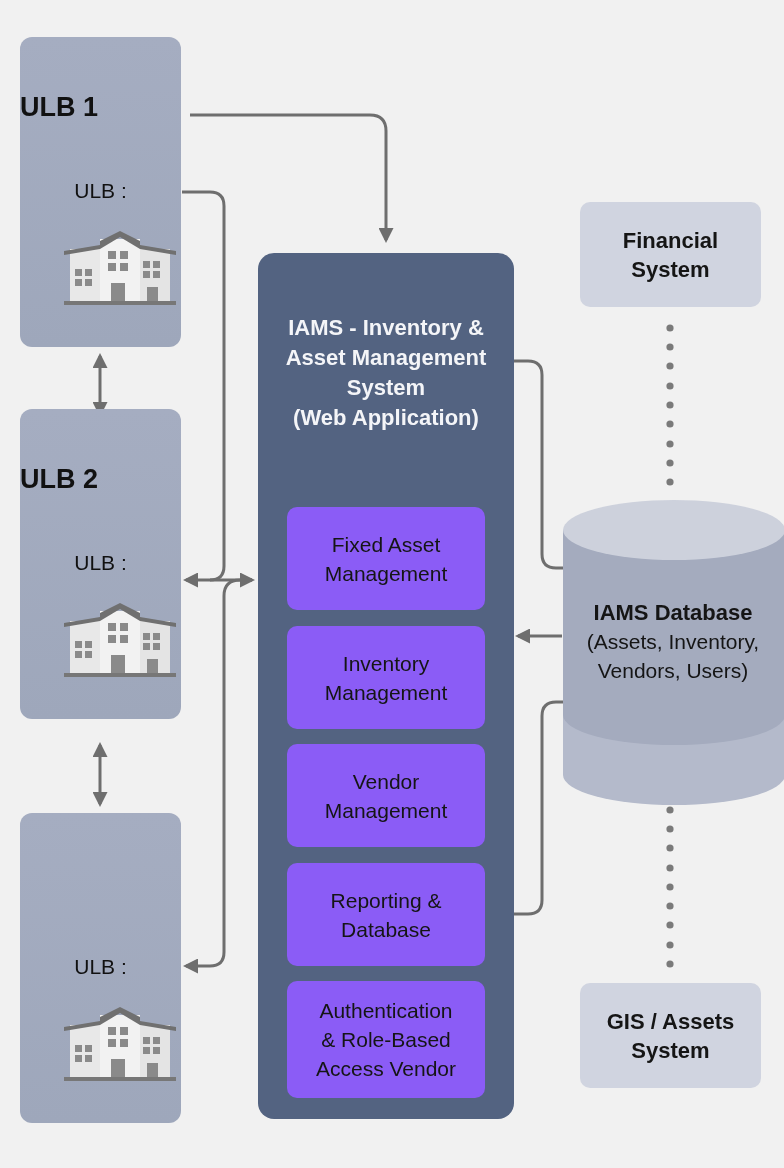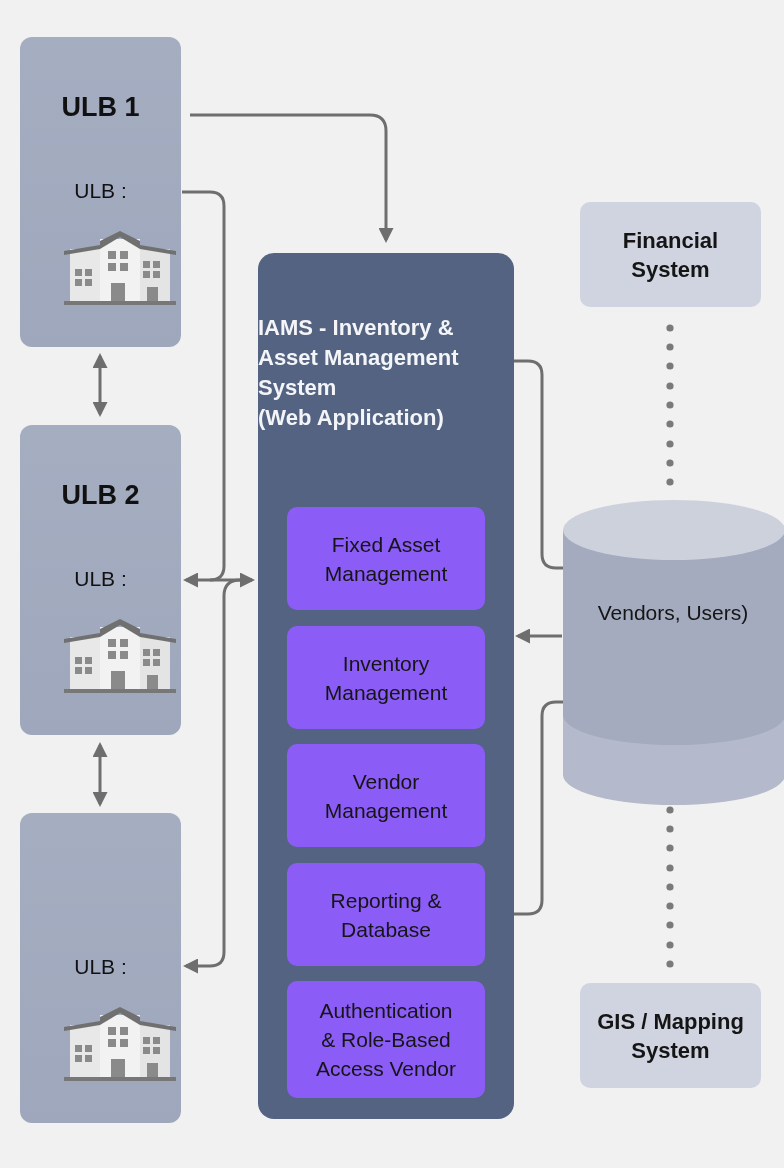--- a/index.html
+++ b/index.html
@@ -8,34 +8,34 @@
     background: #f1f1f1;
     font-family: "Liberation Sans", "DejaVu Sans", sans-serif;
   }
   svg.wires { position: absolute; left: 0; top: 0; width: 784px; height: 1168px; }
   .ulb {
     position: absolute; left: 20px; width: 161px; height: 310px;
     background: linear-gradient(180deg, #a5adc1 0%, #9ea7bb 100%);
     border-radius: 12px;
   }
   .ulb .title {
-    position: absolute; top: 55px; left: 0; right: 0; text-align: center;
+    position: absolute; top: 55px; left: 0; right: 0; 
     font-size: 27px; font-weight: bold; color: #111;
   }
   .ulb .sub {
     position: absolute; top: 128px; left: 0; right: 0; text-align: center;
     font-size: 21px; color: #111; margin-top: 14px;
   }
   .ulb .bldg { position: absolute; left: 44px; top: 190px; width: 112px; height: 85px; }
   .iams {
     position: absolute; left: 258px; top: 253px; width: 256px; height: 866px;
     background: #536381; border-radius: 16px;
   }
   .iams .head {
-    position: absolute; top: 60px; left: 0; right: 0; text-align: left;
+    position: absolute; top: 60px; left: 0; right: 0; text-align: center;
     font-size: 22px; font-weight: bold; color: #f4f5f8; line-height: 30px;
   }
   .mod {
     position: absolute; left: 29px; width: 198px; height: 103px;
     background: #8b5cf6; border-radius: 10px;
     display: flex; align-items: center; justify-content: center; text-align: center;
     font-size: 21px; color: #151515; line-height: 29px;
   }
   .ext {
     position: absolute; left: 580px; width: 181px; height: 105px;
@@ -127,21 +127,21 @@
       <rect x="56" y="36" width="8" height="8" fill="#8a8a8a"></rect>
   <rect x="79" y="34" width="7" height="7" fill="#8a8a8a"></rect>
       <rect x="89" y="34" width="7" height="7" fill="#8a8a8a"></rect>
   <rect x="79" y="44" width="7" height="7" fill="#8a8a8a"></rect>
       <rect x="89" y="44" width="7" height="7" fill="#8a8a8a"></rect>
   <rect x="47" y="56" width="14" height="18" fill="#8a8a8a"></rect>
   <rect x="83" y="60" width="11" height="14" fill="#8a8a8a"></rect>
   <rect x="0" y="74" width="112" height="4" fill="#777"></rect>
     </svg>
 </div>
-<div class="ulb" style="top:425px">
+<div class="ulb" style="top:409px">
   <div class="title">ULB 2</div>
   <div class="sub">ULB :</div>
   <svg class="bldg" viewBox="0 0 112 85">
   <rect x="6" y="22" width="34" height="52" fill="#e8e8e8"></rect>
   <rect x="72" y="22" width="34" height="52" fill="#e4e4e4"></rect>
   <rect x="36" y="12" width="40" height="62" fill="#f2f2f2"></rect>
   <path d="M0,24 L36,18 L36,14 L56,4 L76,14 L76,18 L112,24 L112,28 L76,22 L56,10 L36,22 L0,28 Z" fill="#707070"></path>
   <rect x="11" y="42" width="7" height="7" fill="#8a8a8a"></rect>
       <rect x="21" y="42" width="7" height="7" fill="#8a8a8a"></rect>
   <rect x="11" y="52" width="7" height="7" fill="#8a8a8a"></rect>
@@ -225,20 +225,22 @@
 </div>
 
 <div class="ext" style="top:202px">
   <div>
       <div>Financial</div>
       <div>System</div>
     </div>
 </div>
 <div class="ext" style="top:983px">
   <div>
-      <div>GIS / Mapping</div>
+      <div>GIS / Assets</div>
       <div>System</div>
     </div>
 </div>
 
 <div class="db-label">
+  <div class="t">IAMS Database</div>
+  <div>(Assets, Inventory,</div>
   <div>Vendors, Users)</div>
 </div>
 
 </body></html>

